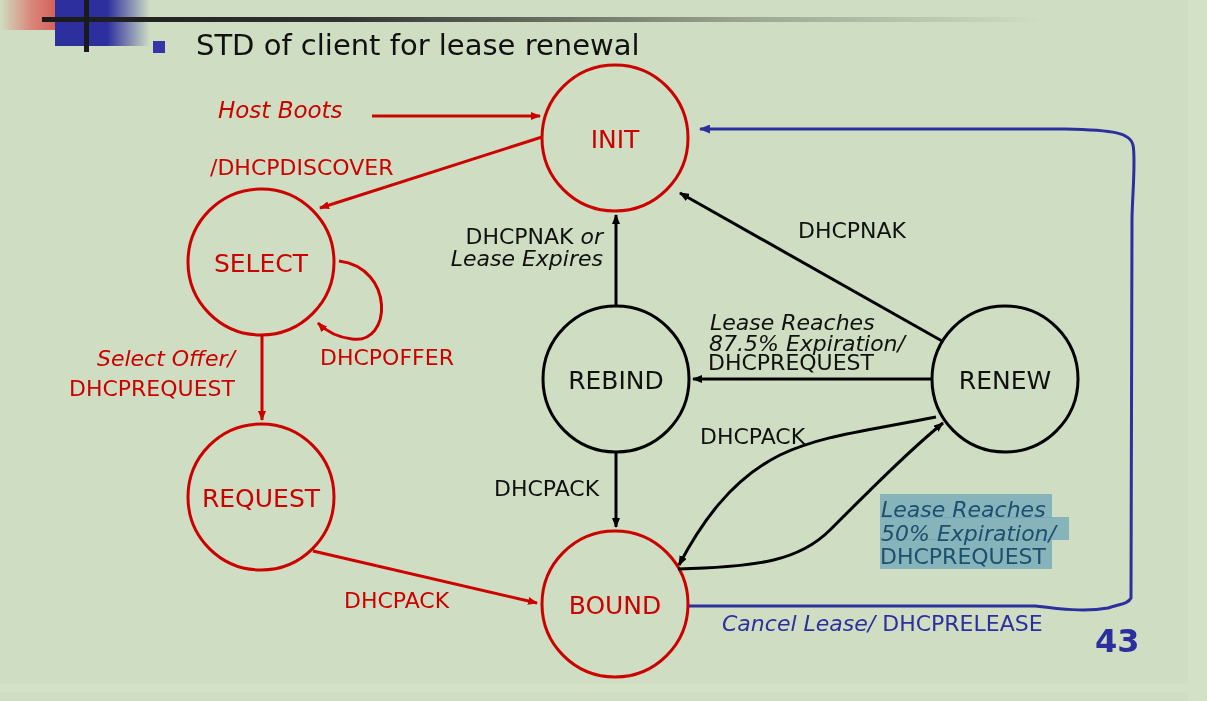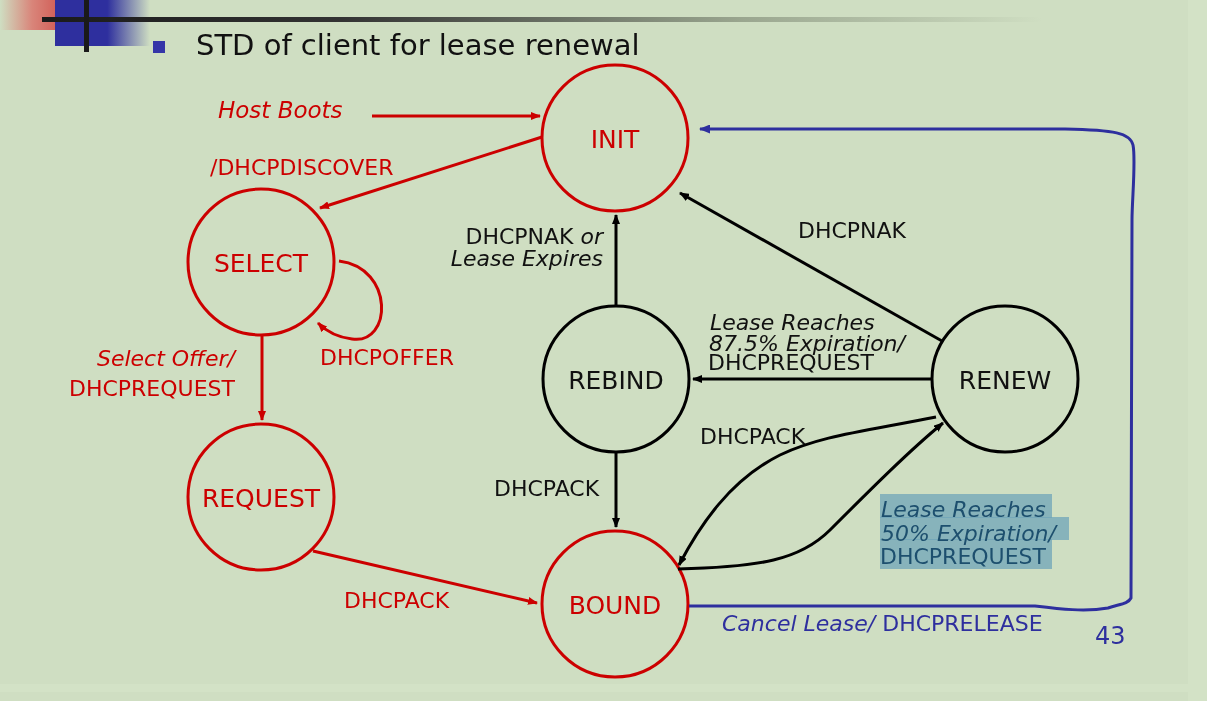--- a/index.html
+++ b/index.html
@@ -15,21 +15,21 @@
     background: linear-gradient(90deg, rgba(207,222,194,1) 0%, #d9857a 40%, #d2615a 70%, rgba(207,222,194,0) 100%); }
   .deco-blue { position: absolute; left: 55px; top: 0; width: 95px; height: 46px;
     background: linear-gradient(90deg, #2e2f9e 0%, #2e2f9e 55%, rgba(207,222,194,0) 100%); }
   .deco-hline { position: absolute; left: 42px; top: 17px; width: 1000px; height: 5px;
     background: linear-gradient(90deg, #1a1a1a 0%, #333 30%, #9aa68f 70%, rgba(207,222,194,0) 100%); }
   .deco-vline { position: absolute; left: 84px; top: 0; width: 5px; height: 52px; background: #1a1a1a; }
   .bullet { position: absolute; left: 153px; top: 41px; width: 12px; height: 12px; background: #3535a8; }
   .title { position: absolute; left: 196px; top: 28px; font-size: 29px; color: #111; white-space: nowrap; }
   svg.diagram { position: absolute; left: 0; top: 0; }
   .lbl { font-family: "DejaVu Sans", sans-serif; }
-  .page-num { position: absolute; left: 1095px; top: 622px; font-size: 24px; font-weight: normal; color: #2e2f9e; }
+  .page-num { position: absolute; left: 1095px; top: 622px; font-size: 32px; font-weight: bold; color: #2e2f9e; }
   .hl { fill: #6fa4b8; opacity: 0.75; }
 </style>
 </head>
 <body>
 
 <div class="slide">
   <div class="right-strip"></div>
   <div class="bottom-strip"></div>
   <div class="deco-red"></div>
   <div class="deco-blue"></div>

